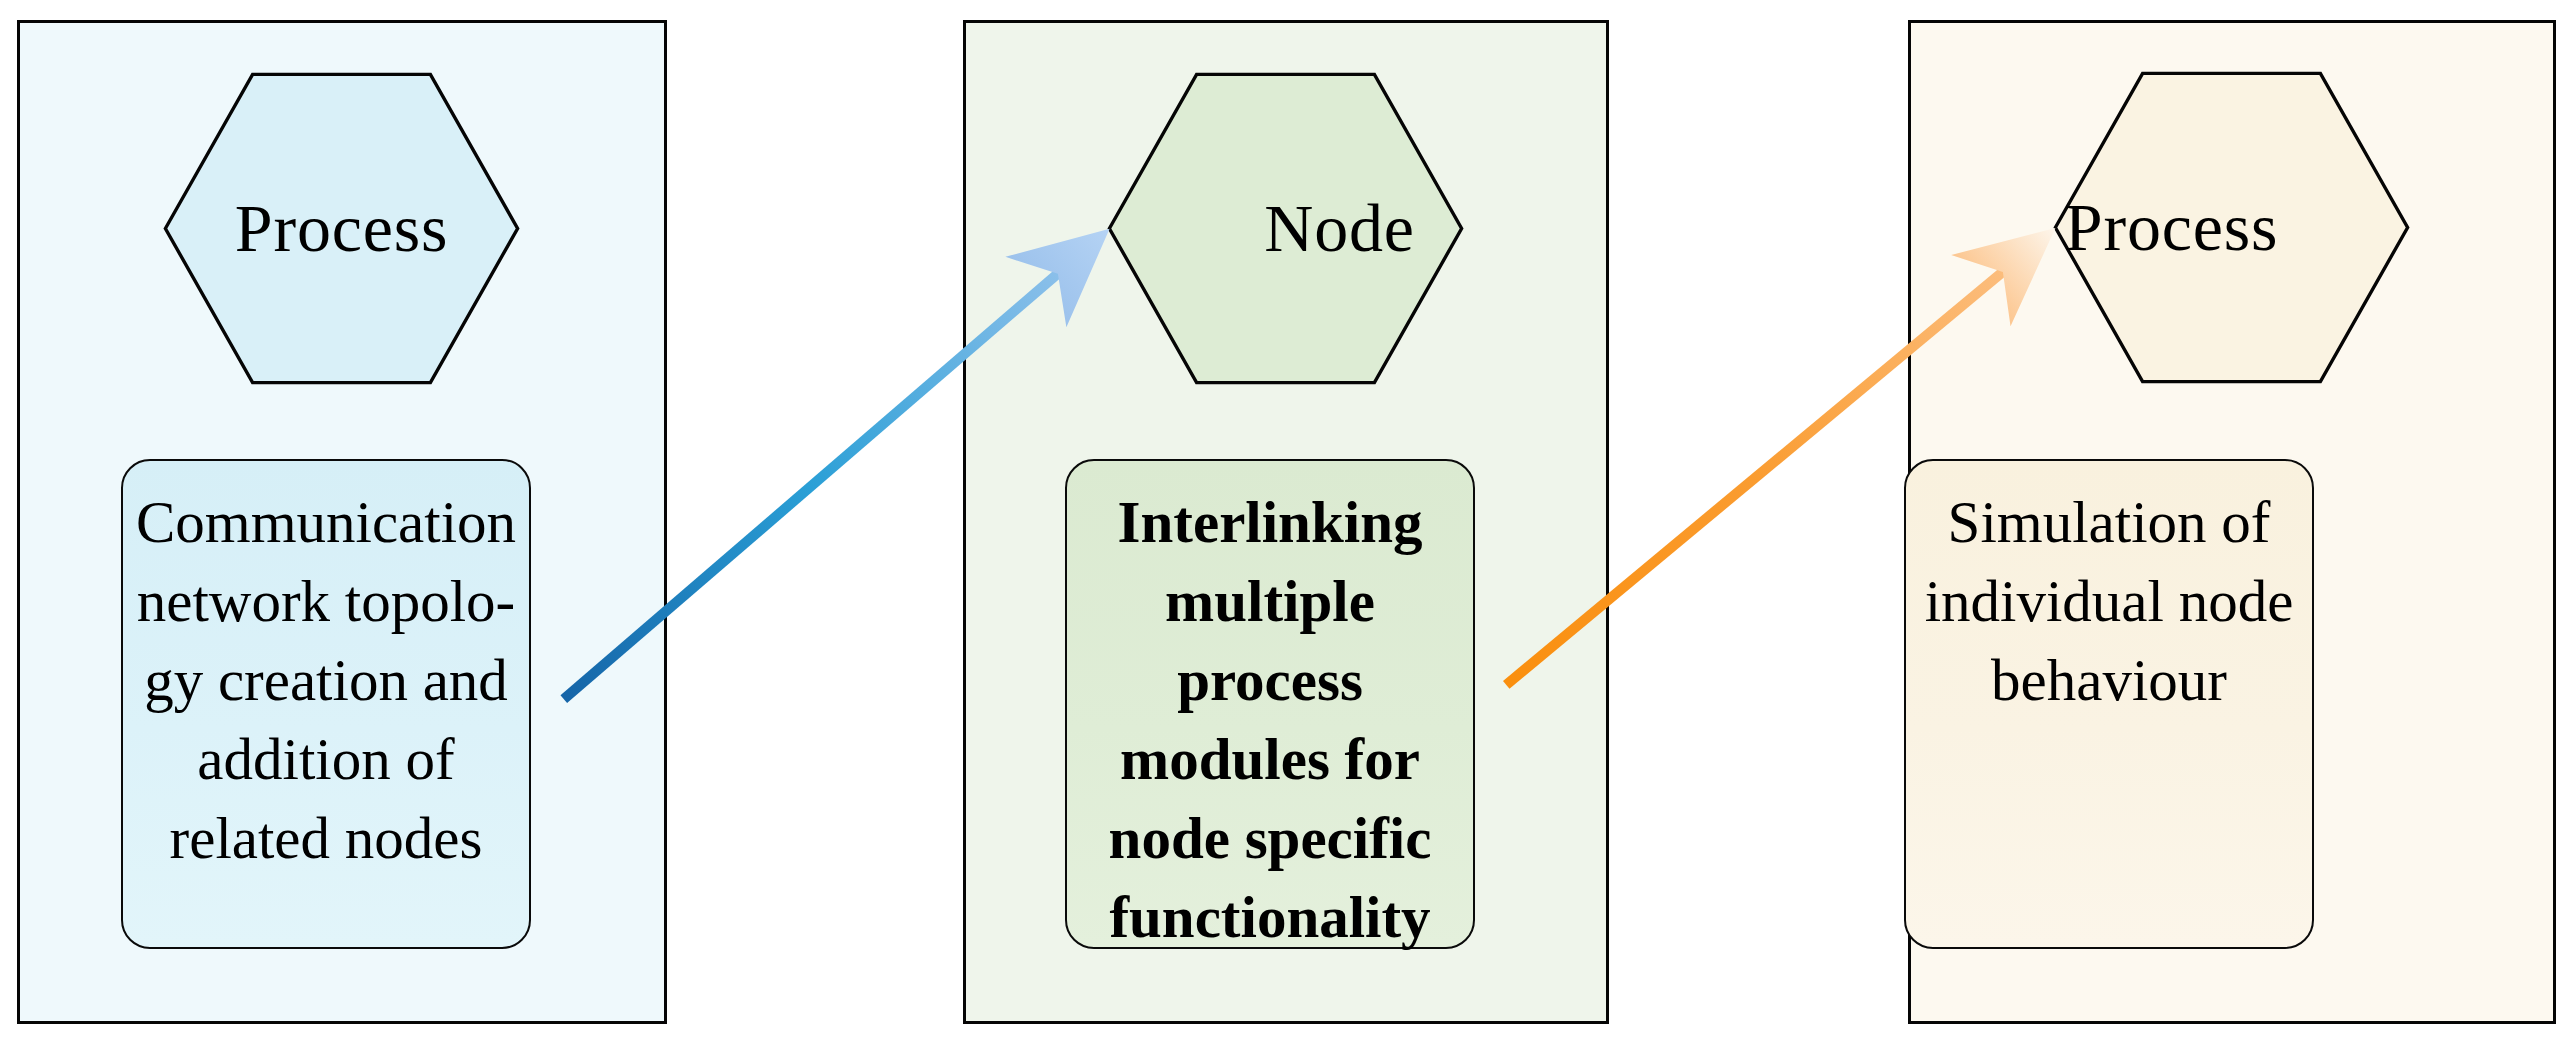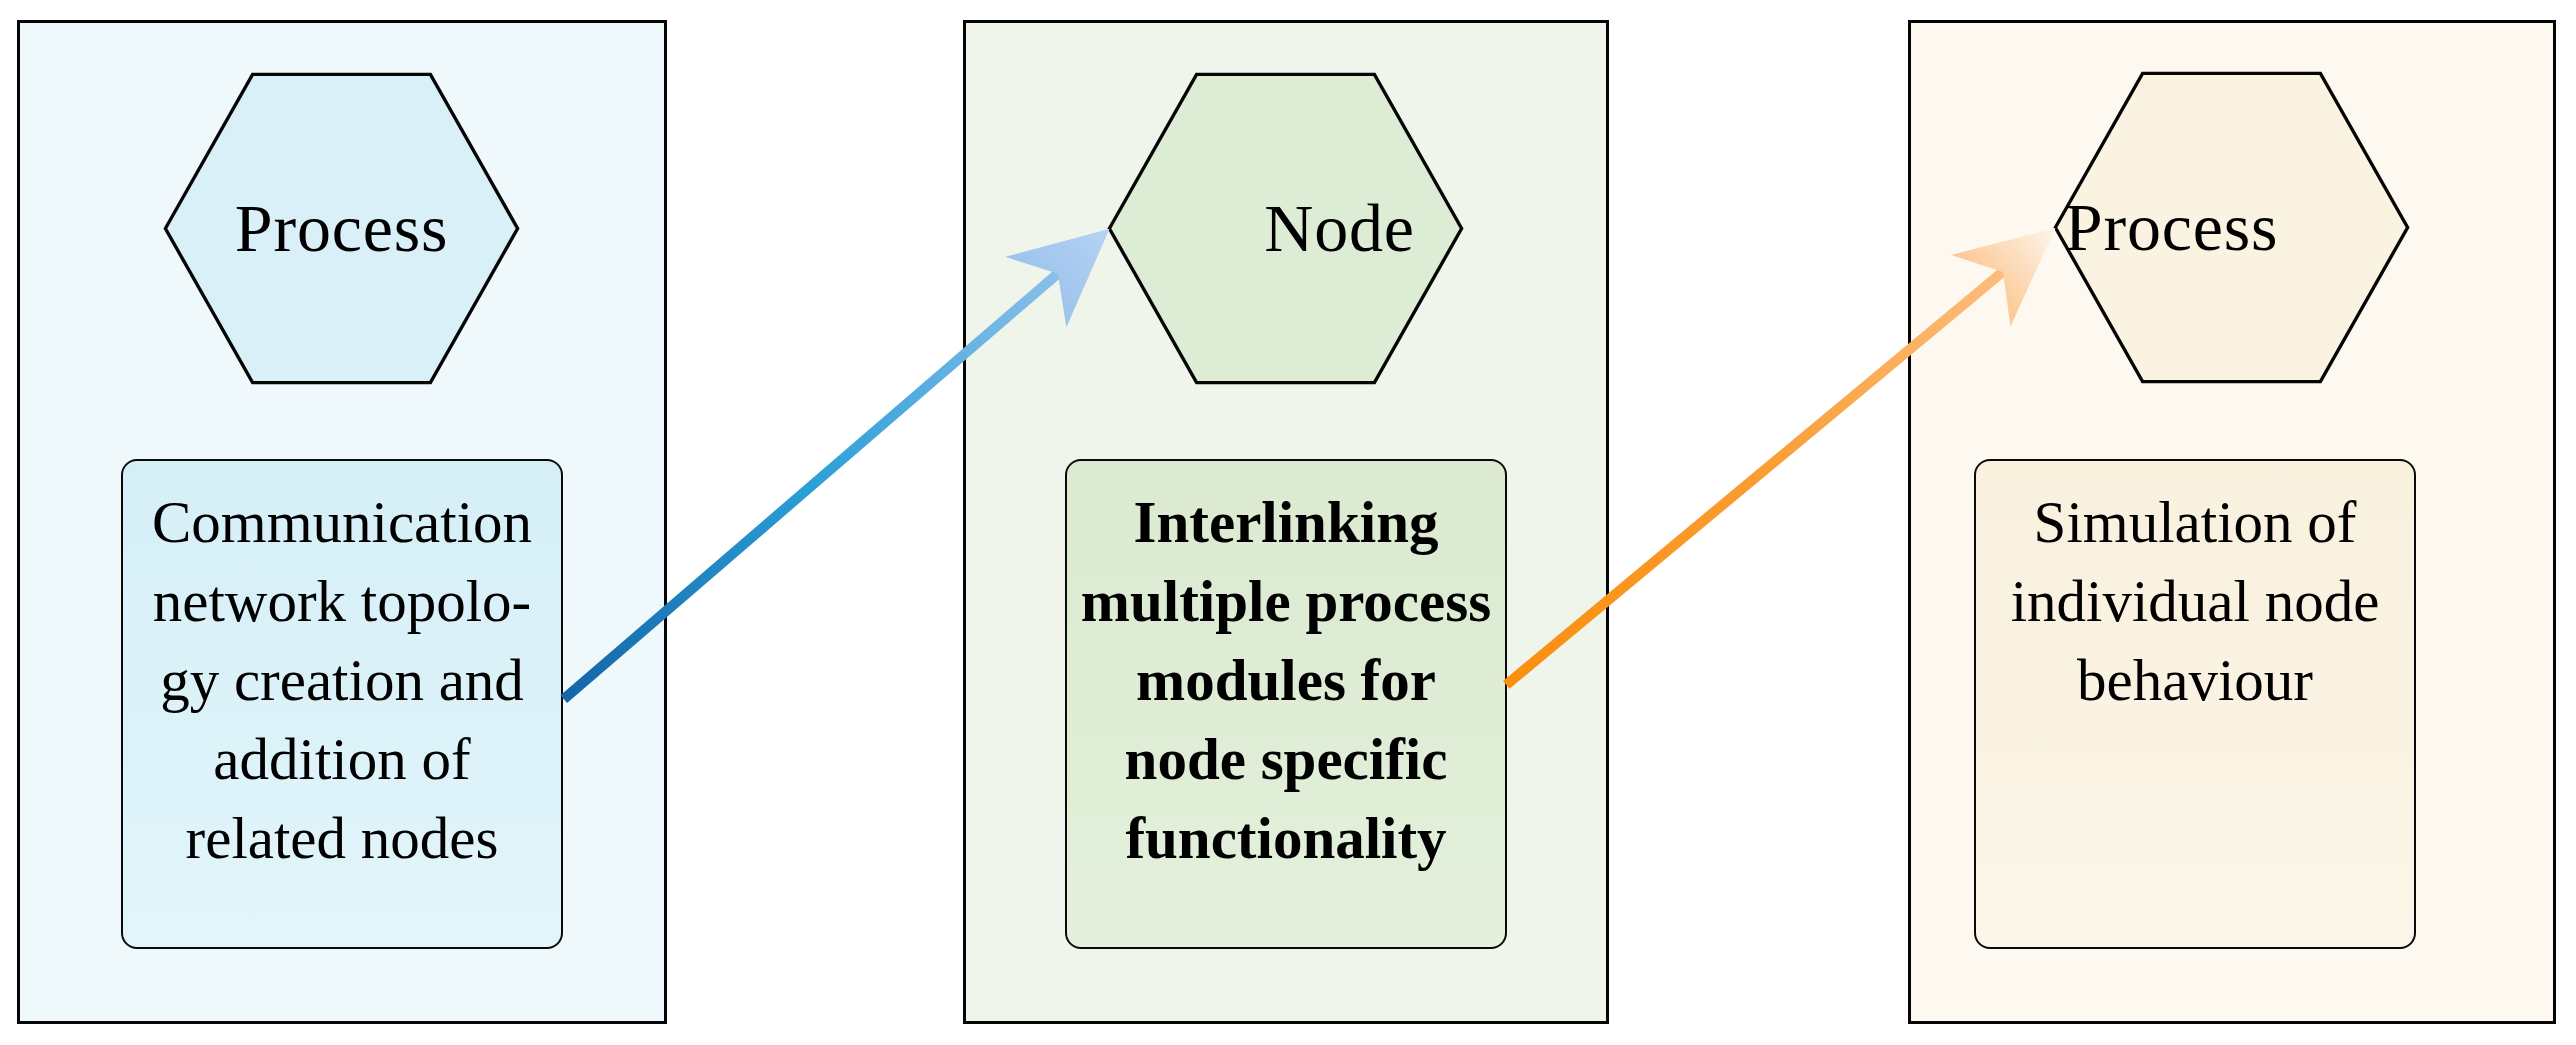--- a/index.html
+++ b/index.html
@@ -35,33 +35,33 @@
     font-size: 68px;
     letter-spacing: 0.8px;
   }
   .hex-label.network { left: 162px;  top: 71px; }
   .hex-label.node    { left: 1160px; top: 71px; }
   .hex-label.process { left: 1992px; top: 70px; }
 
   .desc-box {
     position: absolute;
     top: 459px;
-    width: 442px; height: 490px;
+    width: 410px; height: 490px;
     box-sizing: border-box;
     border: 2.5px solid #0a0a0a;
-    border-radius: 16px;
+    border-radius: 29px;
     text-align: center;
     font-size: 59px;
     line-height: 1.34;
     padding: 22px 5.1px 0 5.1px;
     white-space: pre-line;
   }
   .desc-box.network { left: 121px;  background: linear-gradient(180deg, #d6eff7 0%, #dcf2f9 55%, #e2f5fa 100%); }
   .desc-box.node    { left: 1065px; background: linear-gradient(180deg, #dbead1 0%, #dfedd6 55%, #e4f0dc 100%); font-weight: bold; }
-  .desc-box.process { left: 1974px; background: linear-gradient(180deg, #f9f1de 0%, #faf3e3 55%, #fcf6ea 100%); font-family: Liberation Serif, serif; }
+  .desc-box.process { left: 1904px; background: linear-gradient(180deg, #f9f1de 0%, #faf3e3 55%, #fcf6ea 100%); font-family: Liberation Serif, serif; }
 
   .arrow-overlay {
     position: absolute;
     left: 0; top: 0;
     pointer-events: none;
   }
 </style>
 </head>
 <body>
 

